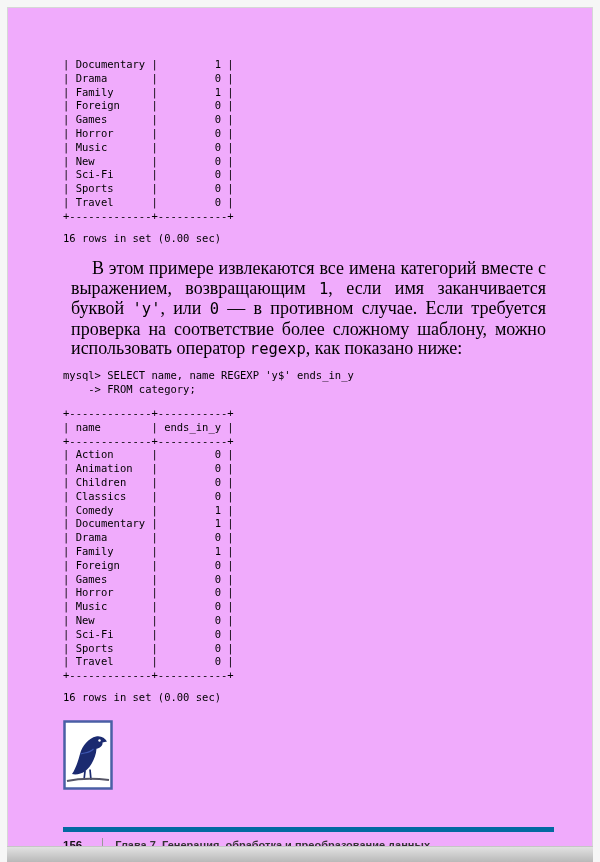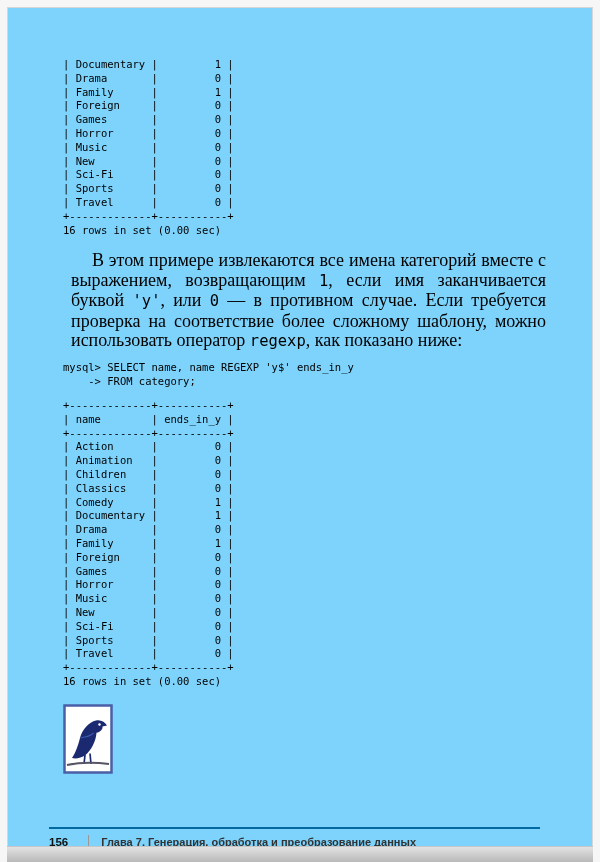--- a/index.html
+++ b/index.html
@@ -3,51 +3,51 @@
 <meta charset="utf-8">
 <style>
   html,body{margin:0;padding:0}
   body{
     width:600px;height:862px;position:relative;overflow:hidden;
     background:#f6f6f6;color:#000;
     font-family:"Liberation Serif",serif;
   }
   .frame{
     position:absolute;left:7px;top:7px;right:7px;bottom:0;
-    background:#7dd3fc;border:1px solid #d6d6d6;border-bottom:none;
+    background:#f0abfc;border:1px solid #d6d6d6;border-bottom:none;
   }
   .edge{
     position:absolute;left:7px;right:7px;bottom:0;height:15px;
     background:linear-gradient(180deg,#e2e2e2,#b9b9b9);
     border-top:1px solid #c6c6c6;
   }
   .content{position:absolute;left:55px;top:50px;width:491px}
   pre{
     margin:0;
     font-family:"DejaVu Sans Mono",monospace;
     font-size:10.5px;line-height:13.8px;color:#000;
   }
-  .status{}
+  .status{margin-top:8px}
   .body-para{
     font-size:18px;line-height:19.4px;text-align:justify;
     text-indent:21px;margin:8px;
   }
   .mono{font-family:"DejaVu Sans Mono",monospace;font-size:0.86em}
   #para1{margin-top:14px}
   #query{margin-top:10px}
   #result{margin-top:10px}
   #para2{margin-top:13px}
   .note{display:flex;margin-top:15px;gap:16px;align-items:flex-start}
   .note-icon-box{flex:0 0 50px}
   .note-text{
     flex:1;font-size:14px;line-height:21px;text-align:justify;margin-top:1px;
   }
   .footer{
-    position:absolute;left:41px;top:819px;width:491px;
-    border-top:2px solid #0369a1;padding-top:6px;
+    position:absolute;left:55px;top:819px;width:491px;
+    border-top:5px solid #0369a1;padding-top:6px;
     display:flex;align-items:center;
   }
   .pagenum{font-family:"Liberation Sans",sans-serif;font-weight:bold;font-size:11.5px;color:#111}
   .fdiv{width:1px;height:13px;background:#999;margin:0 12px 0 20px}
   .chapter{font-family:Liberation Sans, sans-serif;font-size:11px;font-weight:bold;color:#333}
 </style>
 </head>
 <body>
 
 <div class="frame">

